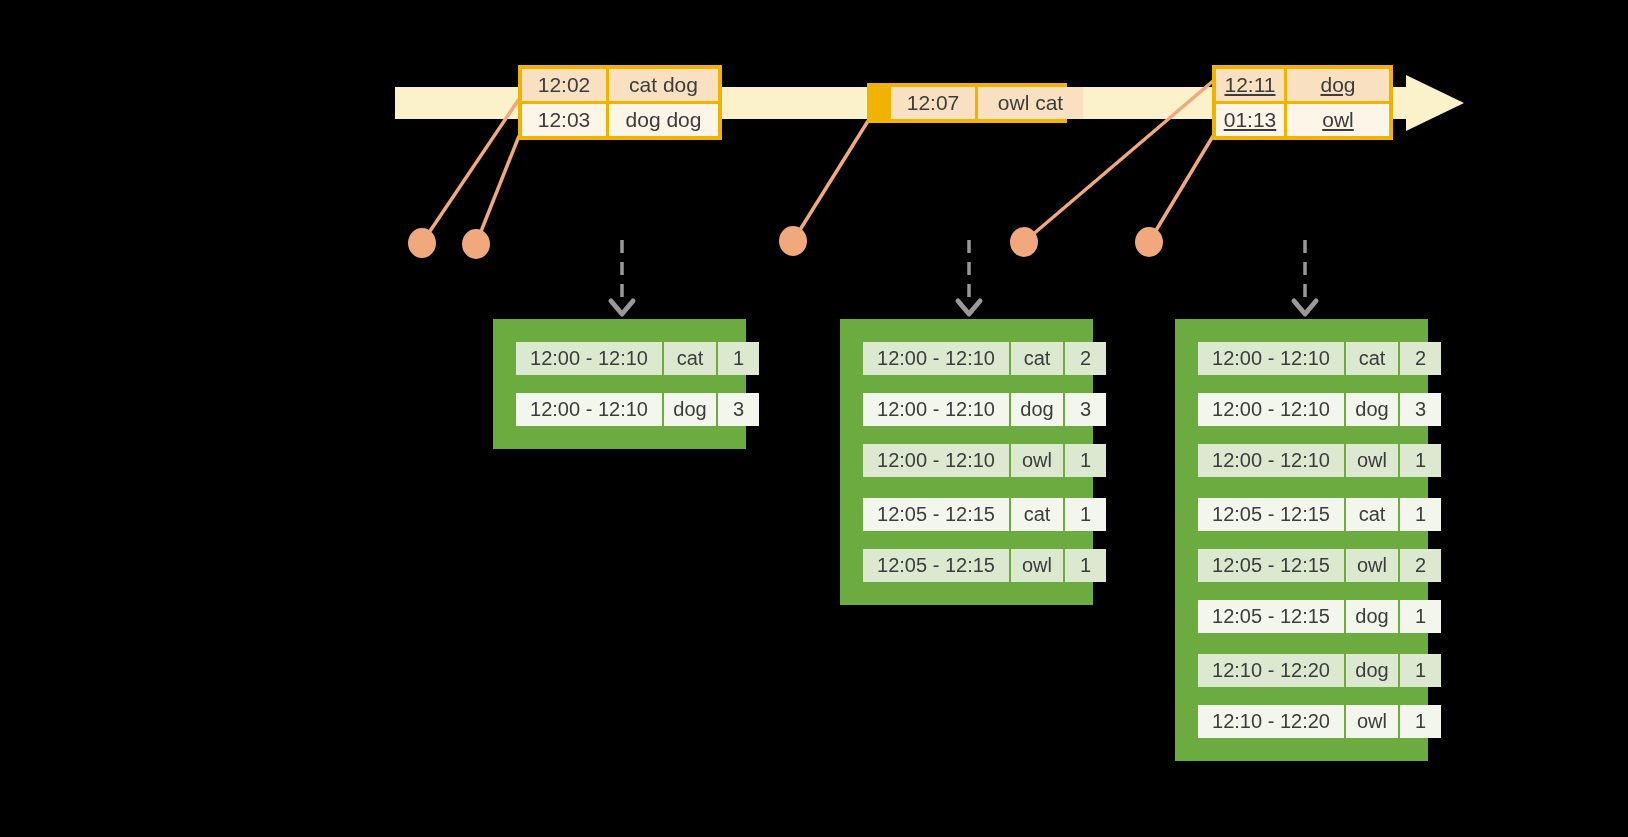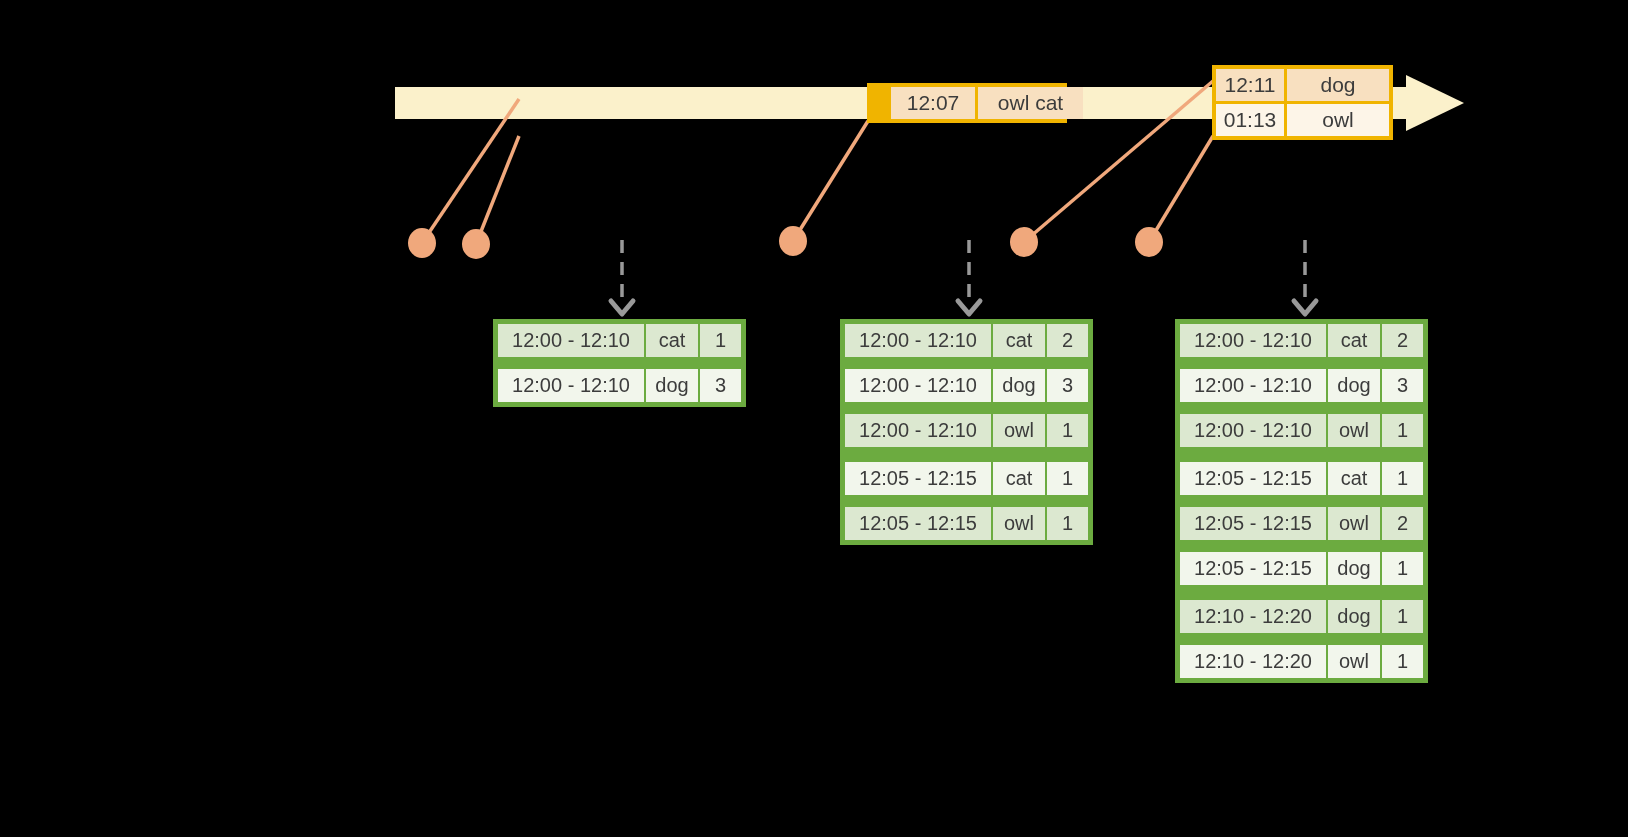--- a/index.html
+++ b/index.html
@@ -17,31 +17,31 @@
   .band-head{position:absolute;left:1406px;top:75px;width:0;height:0;z-index:1;
     border-top:28px solid transparent;border-bottom:28px solid transparent;
     border-left:58px solid var(--timeline_band,#fbf1cb);}
 
   
   .event-table{position:absolute;z-index:10;display:flex;flex-direction:column;gap:3px;
     background:var(--event_border,#f0b400);padding:4px;box-sizing:border-box;}
   .et-row{display:grid;column-gap:3px;height:32px;}
   .et1 .et-row{grid-template-columns:84px 109px;}
   .et2 .et-row{grid-template-columns:84px 105px;padding-left:20px;}
-  .et3 .et-row{grid-template-columns:68px 102px;}
+  .et3 .et-row{grid-template-columns:68px 102px;text-decoration:underline;}
   .event-table .cell{display:flex;align-items:center;justify-content:center;font-size:21px;}
   .event-table .shade-a .cell{background:var(--event_row_a,#f8e0c0);}
   .event-table .shade-b .cell{background:var(--event_row_b,#fdf5e8);}
   .et1{left:518px;top:65px;width:204px;}
   .et2{left:867px;top:83px;width:200px;}
   .et3{left:1212px;top:65px;width:181px;}
 
   
-  .result-table{position:absolute;z-index:10;display:flex;flex-direction:column;gap:12px;
-    background:var(--result_border,#6cab40);padding:5px;box-sizing:border-box;width:253px;}
+  .result-table{position:absolute;z-index:10;display:flex;flex-direction:column;gap:18px;
+    background:var(--result_border,#6cab40);padding:23px;box-sizing:border-box;width:253px;}
   .rt-row{display:grid;grid-template-columns:146px 52px 41px;column-gap:2px;height:33px;}
   .rt-row.group-start{margin-top:3px;}
   .result-table .cell{display:flex;align-items:center;justify-content:center;font-size:20px;}
   .result-table .shade-a .cell{background:var(--result_row_a,#dce8d0);}
   .result-table .shade-b .cell{background:var(--result_row_b,#f2f6ec);}
   .rt1{left:493px;top:319px;}
   .rt2{left:840px;top:319px;}
   .rt3{left:1175px;top:319px;}
 </style>
 </head>
@@ -66,20 +66,31 @@
     <ellipse class="marker-dot" cx="1149" cy="242" rx="14" ry="15"></ellipse>
 
     <line class="dash-line" x1="622" y1="240" x2="622" y2="299"></line>
     <polyline class="chev" points="611,301 622,314 633,301"></polyline>
     <line class="dash-line" x1="969" y1="240" x2="969" y2="299"></line>
     <polyline class="chev" points="958,301 969,314 980,301"></polyline>
     <line class="dash-line" x1="1305" y1="240" x2="1305" y2="299"></line>
     <polyline class="chev" points="1294,301 1305,314 1316,301"></polyline>
   </svg>
 
+  <div class="event-table et1">
+
+  <div class="et-row shade-a">
+        <div class="cell">12:02</div>
+        <div class="cell">cat dog</div>
+      </div>
+      <div class="et-row shade-b">
+        <div class="cell">12:03</div>
+        <div class="cell">dog dog</div>
+      </div>
+    </div>
 
   <div class="event-table et2">
 
   <div class="et-row shade-a">
         <div class="cell">12:07</div>
         <div class="cell">owl cat</div>
       </div>
     </div>
 
   <div class="event-table et3">

